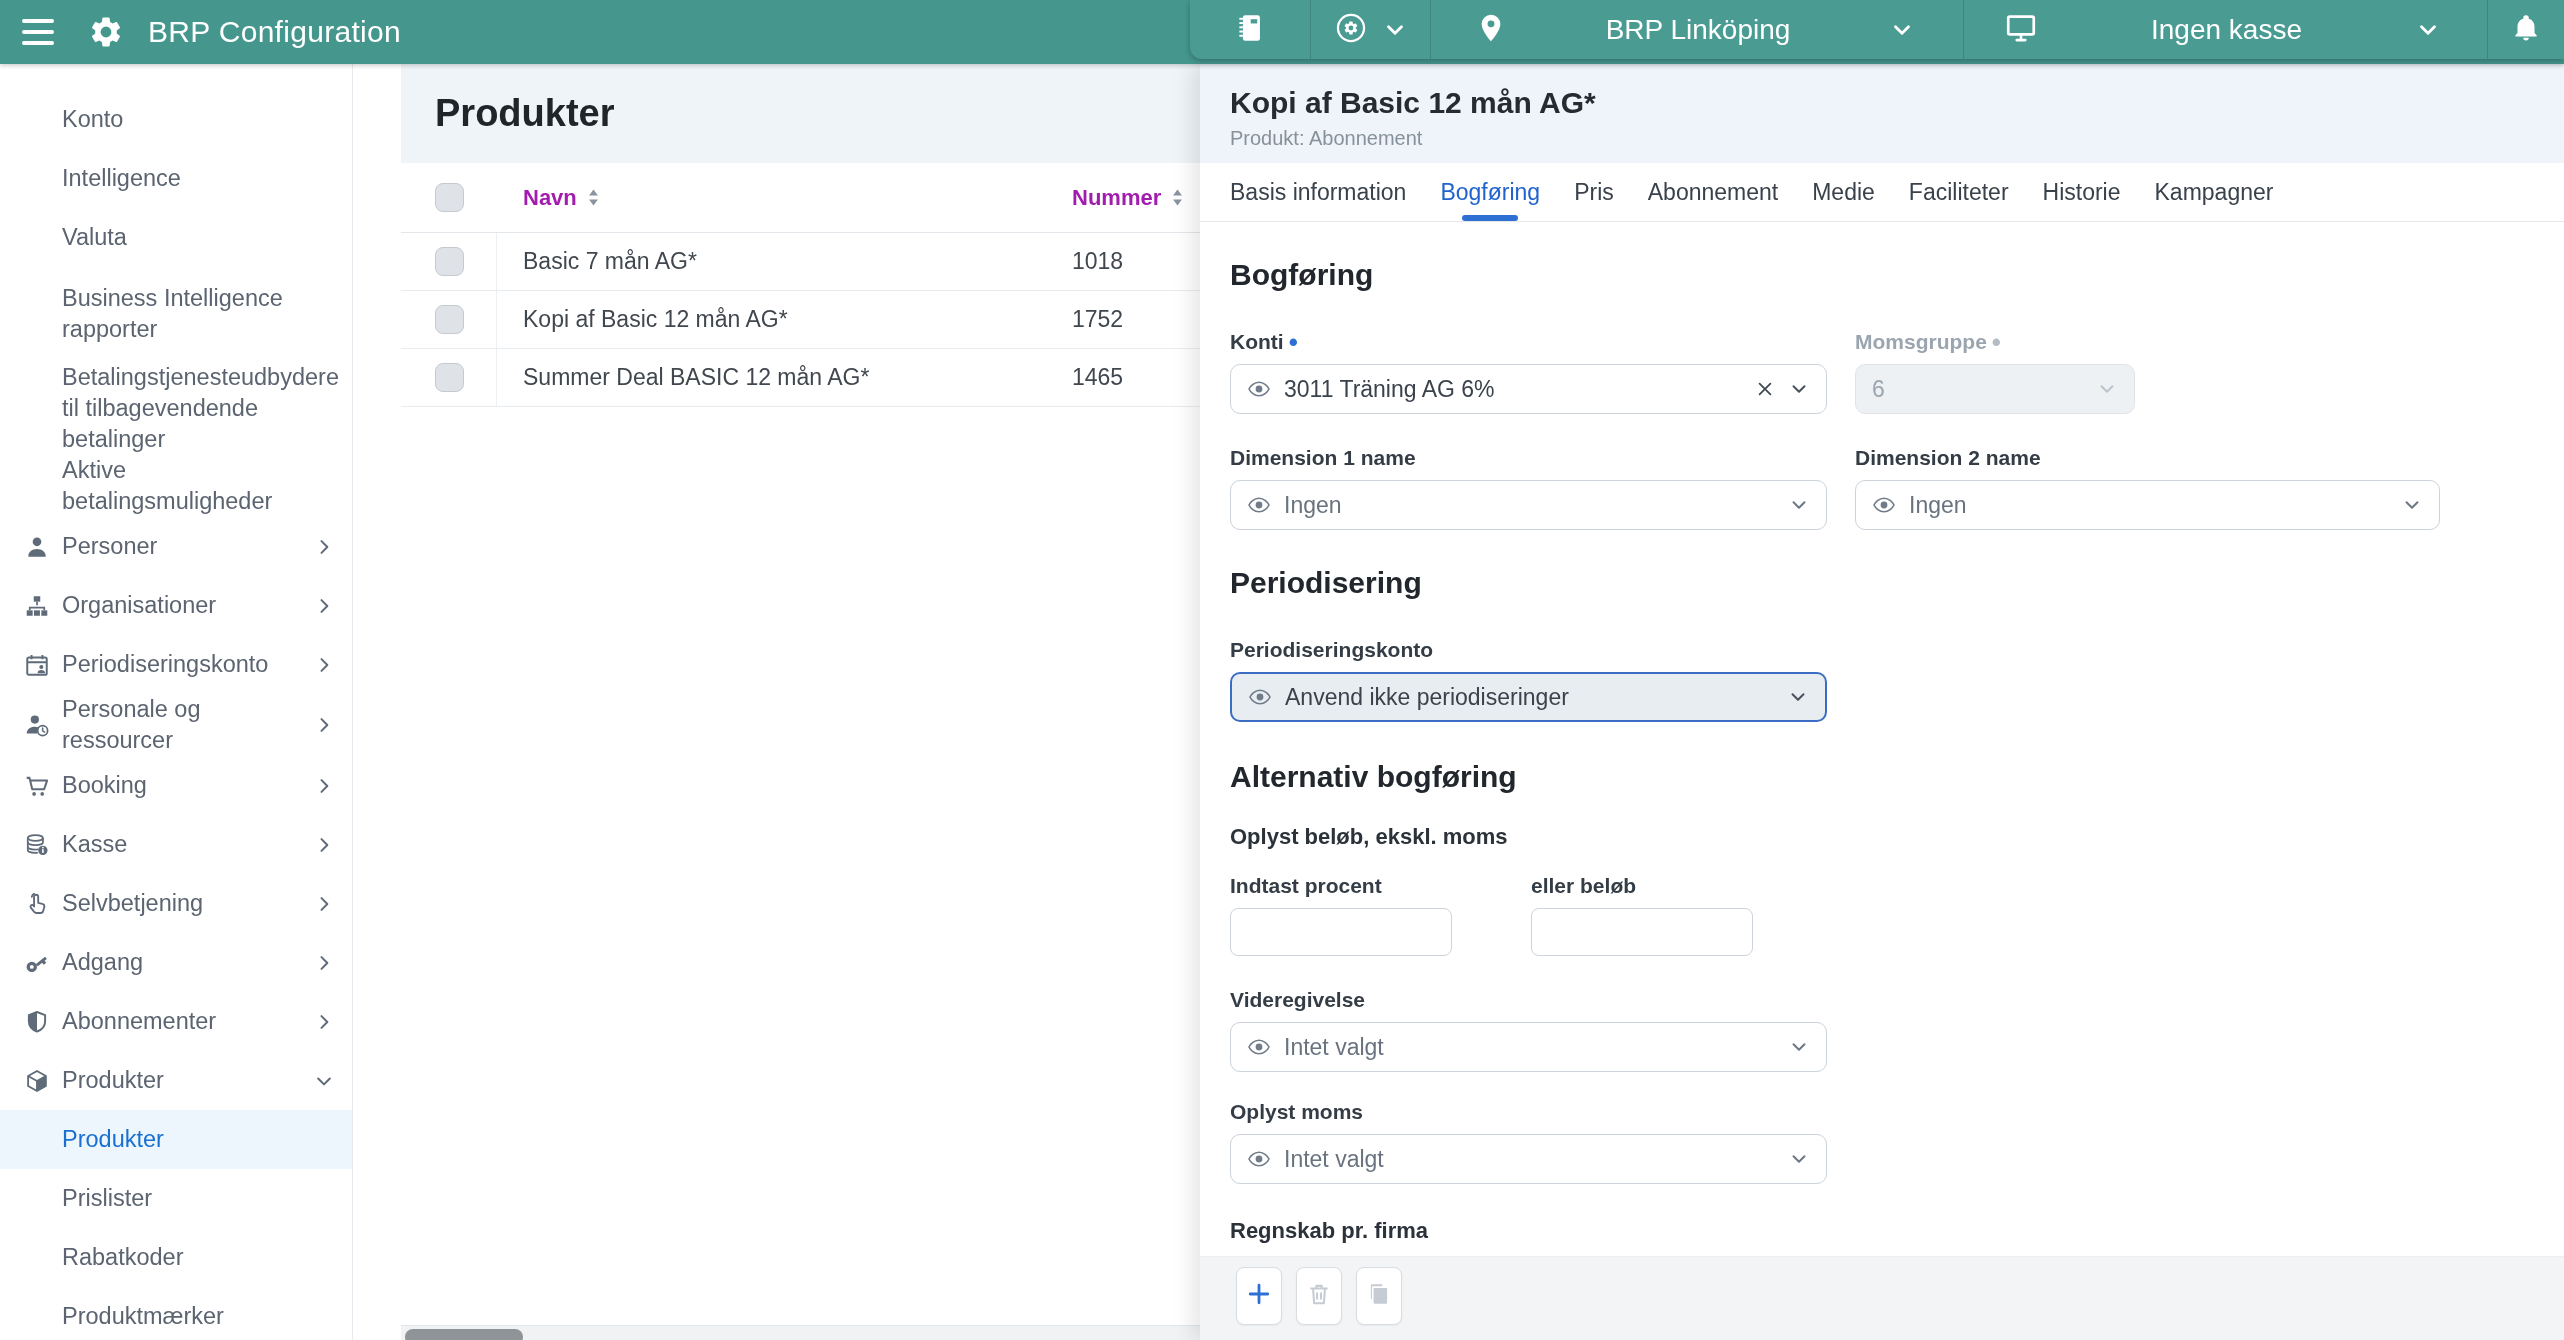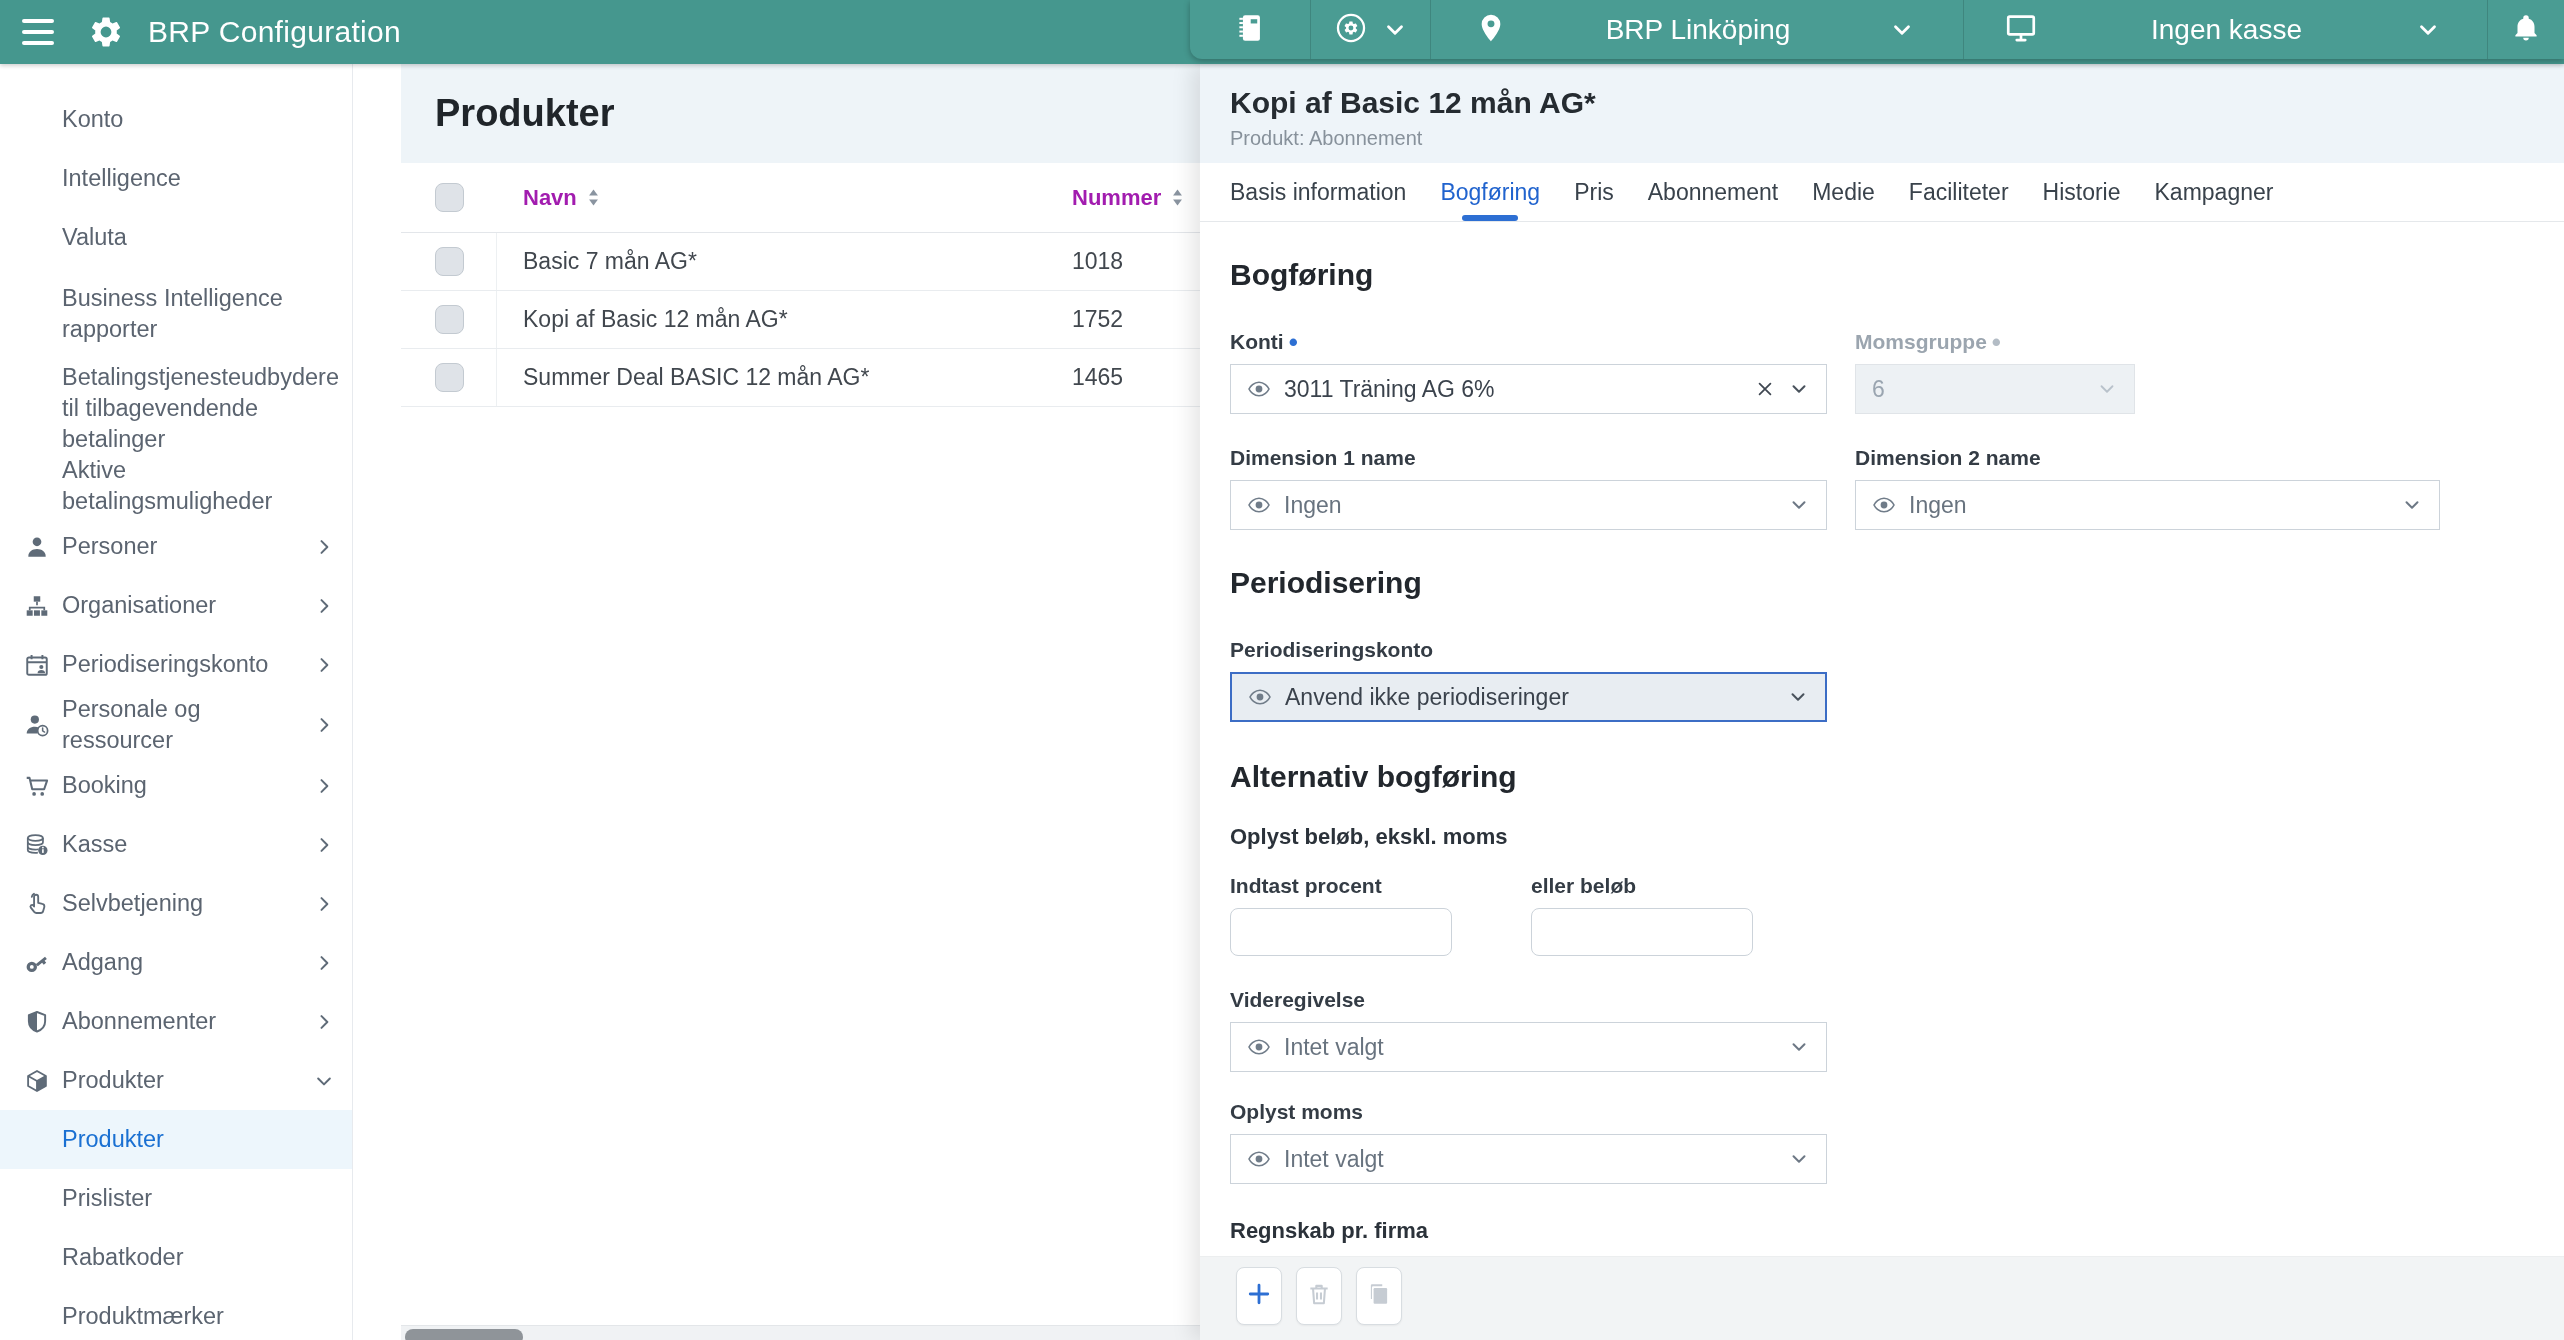--- a/index.html
+++ b/index.html
@@ -63,21 +63,21 @@
   .tab { position:relative; height:100%; display:flex; align-items:center; font-size:23px; color:#39424b; cursor:pointer; }
   .tab.active { color:#2063ce; }
   .tab.active::after { content:""; position:absolute; left:50%; transform:translateX(-50%); bottom:0; width:56px; height:6px; border-radius:3px; background:#2d6fd3; }
   .drawer-body { padding:0 30px; }
   .sec-h { font-size:30px; font-weight:700; color:#22272d; }
   .fld-label { font-size:21px; font-weight:700; color:#343c45; }
   .fld-label .req { color:#2d6fd3; font-size:26px; line-height:10px; vertical-align:-2px; margin-left:5px; }
   .fld.disabled .fld-label { color:#9ba5af; }
   .fld.disabled .fld-label .req { color:#b3bcc5; }
   .frow { display:flex; }
-  .sel { height:50px; margin-top:10px; border:1px solid #ccd3da; border-radius:0; background:#fff; display:flex; align-items:center; padding:0 16px; gap:13px; cursor:pointer; }
+  .sel { height:50px; margin-top:10px; border:1px solid #ccd3da; border-radius:10px; background:#fff; display:flex; align-items:center; padding:0 16px; gap:13px; cursor:pointer; }
   .sel .val { flex:1; font-size:23px; color:#3a424c; white-space:nowrap; overflow:hidden; }
   .sel .val.ph { color:#68737f; }
   .sel .icn { display:flex; color:#707c89; }
   .sel .x-ic { color:#3f4751; display:flex; cursor:pointer; }
   .sel.focused { border:2px solid #3c6dc5; background:#e8edf2; }
   .sel.disabled { background:#edf1f4; border-color:#e0e4e8; cursor:default; }
   .sel.disabled .val { color:#9aa5b0; }
   .sel.disabled .icn { color:#b9c2cb; }
   .tinput { height:48px; margin-top:10px; border:1px solid #ccd3da; border-radius:8px; background:#fff; width:100%; font-size:23px; color:#3a424c; padding:0 14px; outline:none; }
   .sub-h { font-size:22px; font-weight:700; color:#2b323a; }

